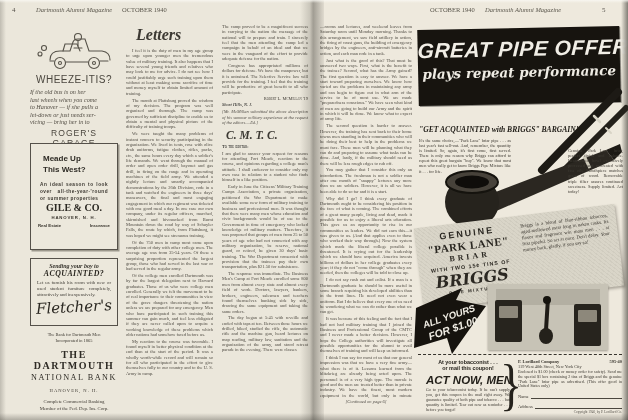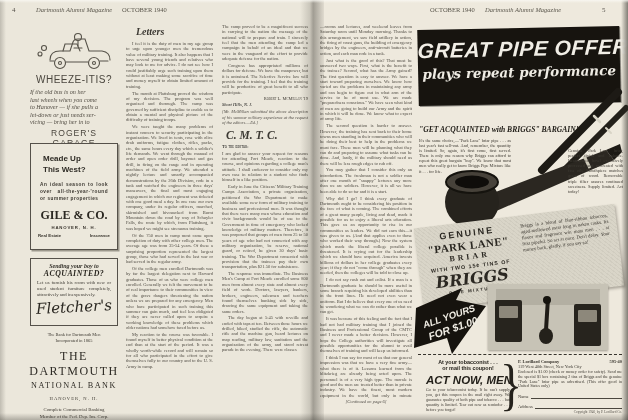--- a/index.html
+++ b/index.html
@@ -14,21 +14,21 @@
   .pgnum{font-size:7px;color:#55514a;}
   
   .bodycol{position:absolute;overflow:hidden;text-align:justify;}
   .bodycol p{margin:0 0 1.5px 0;text-indent:6px;font-size:4.5px;line-height:5.35px;color:#4f4b43;}
   
   .adcol{position:absolute;left:28px;top:26px;width:92px;}
   .hand{font-family:"Liberation Sans",sans-serif;color:#4a463e;}
   .script{font-style:italic;color:#524d44;}
   .boxad{position:absolute;background:#ece8dc;border:1px solid #55514a;box-shadow:1.5px 1.5px 0 rgba(60,55,45,.45);}
   
-  .letters-head{font-style:italic;font-weight:bold;font-size:10px;color:#3c3933;margin:0 0 4px 10px;}
+  .letters-head{font-style:italic;font-weight:bold;font-size:16px;color:#3c3933;margin:0 0 4px 10px;}
   .sig{font-size:4.5px;color:#45413a;text-align:right;font-variant:small-caps;margin:1px 0;}
   .place{font-size:4.5px;font-style:italic;margin:0 0 2px;}
   .ednote{font-size:4.4px;line-height:5.2px;font-style:italic;color:#54504a;margin:1px 0 3px;text-align:justify;}
   .cmtc{font-style:italic;font-weight:bold;font-size:11.5px;color:#3c3933;margin:4px 0 3px 4px;}
   .salut{font-size:4.7px;font-variant:small-caps;margin:0 0 1.5px;}
   .contd{font-size:4.5px;font-style:italic;text-align:center;color:#54504a;}
   
   #pipead{position:absolute;left:108px;top:26px;width:206px;height:392px;}
   #banner{position:absolute;left:0;top:2px;width:202px;height:76px;background:#17140f;transform:rotate(-1.2deg);
           box-shadow:1px 1px 0 rgba(0,0,0,.4);text-align:center;}
@@ -122,39 +122,39 @@
         <div class="hand" style="font-size:8.6px;letter-spacing:1px;text-align:center;margin-top:2px;">ROGER'S GARAGE</div>
         <div class="hand" style="font-size:3.4px;letter-spacing:1px;text-align:center;">HANOVER</div>
       </div>
 
       <div class="boxad" style="left:2px;top:117px;width:86px;height:105px;">
         <div style="padding:9px 8px 0 12px;font-family:'Liberation Sans',sans-serif;font-weight:bold;font-size:8px;line-height:11px;color:#2e2b25;">
           <div>Meade Up</div>
           <div>This West?</div>
         </div>
         <div style="padding:6px 9px 0;font-family:'Liberation Sans',sans-serif;font-weight:bold;font-size:4.7px;line-height:7px;letter-spacing:.5px;text-align:justify;color:#3a362f;">An ideal season to look over all-the-year-'round or summer properties</div>
-        <div style="margin-top:6px;text-align:center;font-weight:bold;font-size:12px;color:#2b2822;">GILE &amp; CO.</div>
+        <div style="text-align:center;font-weight:bold;font-size:10px;color:#2b2822;">GILE &amp; CO.</div>
         <div style="text-align:center;font-family:'Liberation Sans',sans-serif;font-weight:bold;font-size:4.3px;letter-spacing:.8px;margin-top:2px;color:#3a362f;">HANOVER, N. H.</div>
         <div style="display:flex;justify-content:space-between;padding:3px 7px 0;font-family:'Liberation Sans',sans-serif;font-weight:bold;font-size:4.3px;color:#3a362f;">
           <span>Real Estate</span>
           <span>Insurance</span>
         </div>
       </div>
 
       <div class="boxad" style="left:2px;top:232px;width:86px;height:66px;box-shadow:none;">
         <div style="text-align:center;font-style:italic;font-weight:bold;font-size:6px;margin-top:4px;color:#33302a;">Sending your boy to</div>
         <div style="text-align:center;font-style:italic;font-weight:bold;font-size:7.8px;letter-spacing:.5px;color:#2b2822;">ACQUAINTED?</div>
         <div style="padding:2px 6px 0;font-size:4.8px;line-height:5.8px;text-align:justify;color:#44403a;">Let us furnish his room with new or used student furniture completely, attractively and inexpensively.</div>
         <div style="text-align:center;font-style:italic;font-size:15px;font-family:'DejaVu Serif',serif;transform:rotate(-3deg);margin-top:1px;color:#2b2822;">Fletcher's</div>
       </div>
 
       <div style="position:absolute;left:0;top:306px;width:92px;text-align:center;color:#3e3a33;">
         <div style="font-size:4.4px;">The Bank for Dartmouth Men</div>
         <div style="font-size:4.4px;margin-top:1px;">Incorporated in 1865</div>
-        <div style="font-size:12px;letter-spacing:1.5px;margin-top:6px;color:#2e2b25;">THE DARTMOUTH</div>
+        <div style="font-size:10px;letter-spacing:1.5px;margin-top:6px;color:#2e2b25;font-weight:bold;">THE DARTMOUTH</div>
         <div style="font-size:8.2px;letter-spacing:1.5px;margin-top:2px;color:#2e2b25;">NATIONAL BANK</div>
         <div style="font-size:4.6px;letter-spacing:1px;margin-top:6px;">HANOVER, N. H.</div>
         <div style="font-size:4.8px;margin-top:6px;">Complete Commercial Banking</div>
         <div style="font-size:4.8px;margin-top:2px;">Member of the Fed. Dep. Ins. Corp.</div>
       </div>
     </div>
 
     <div class="bodycol" style="left:126px;top:26px;width:87px;height:390px;">
       <h2 class="letters-head">Letters</h2>
       <p>I feel it is the duty of men in my age group to urge upon younger men the tremendous value of military training. It also happens that I have several young friends and relatives who may look to me for advice. I do not see how I could justifiably urge such training upon them without at least making some sacrifice of time and money myself to obtain limited amount of training.</p>

